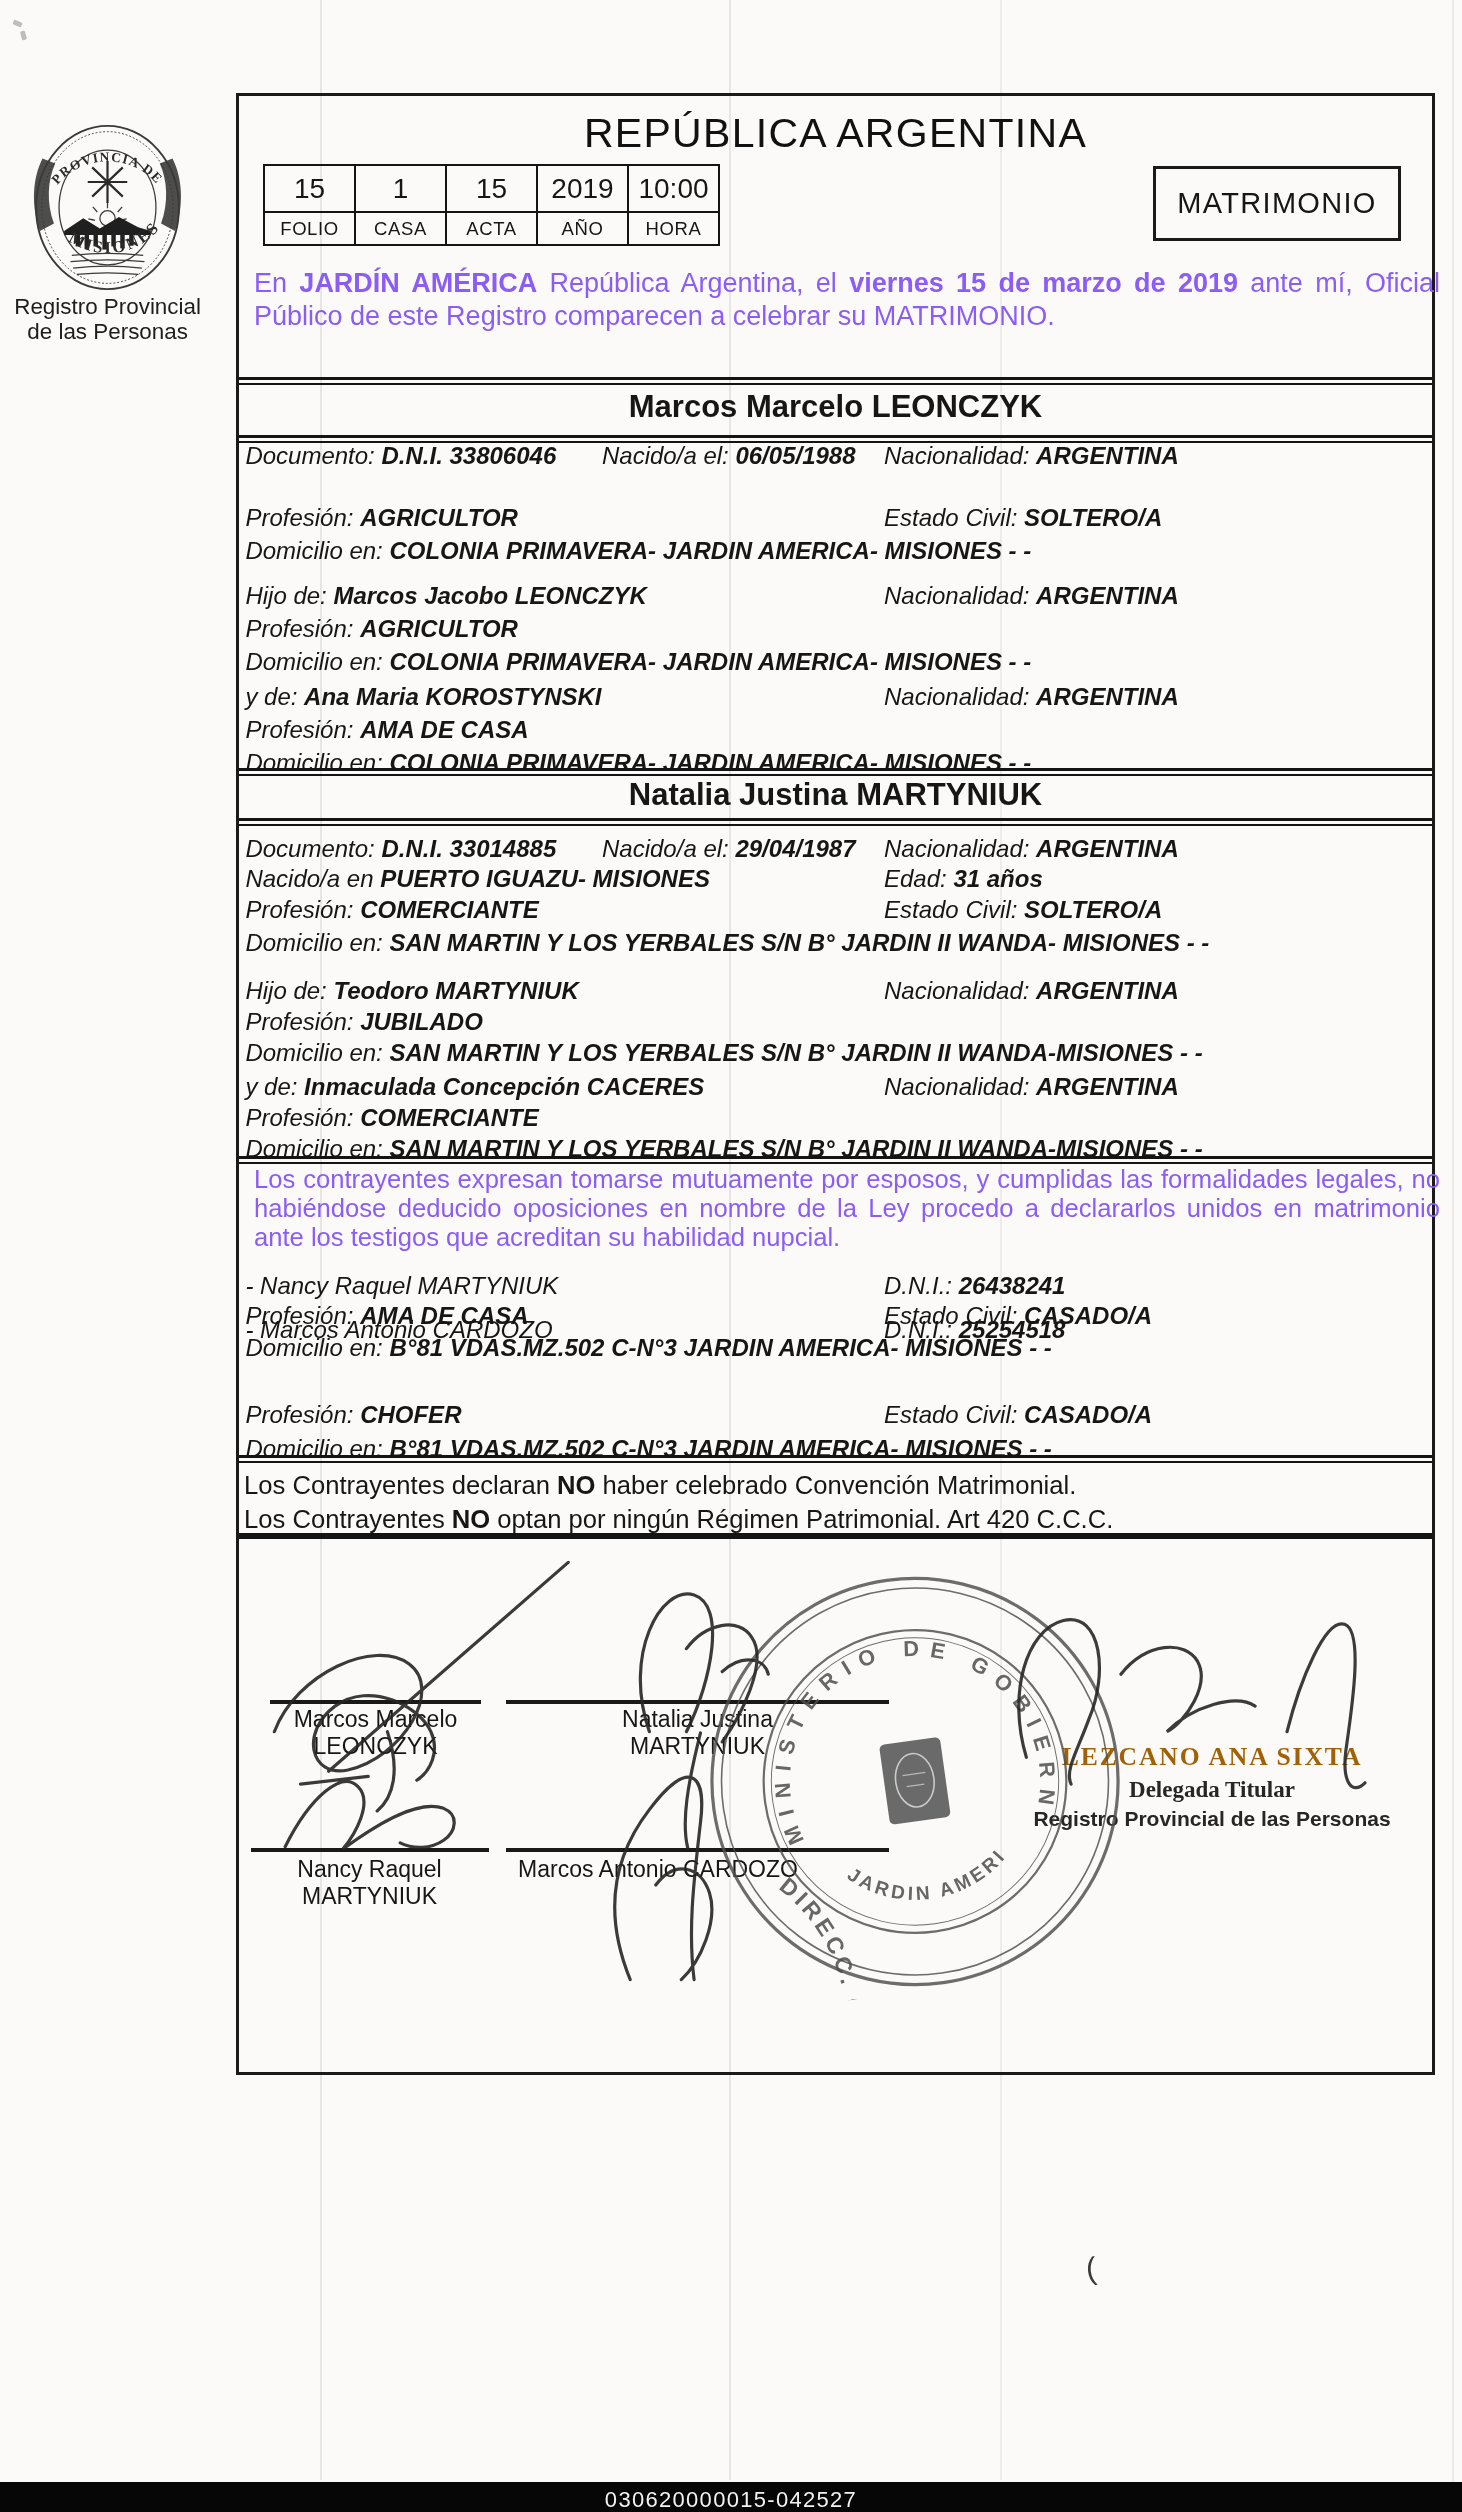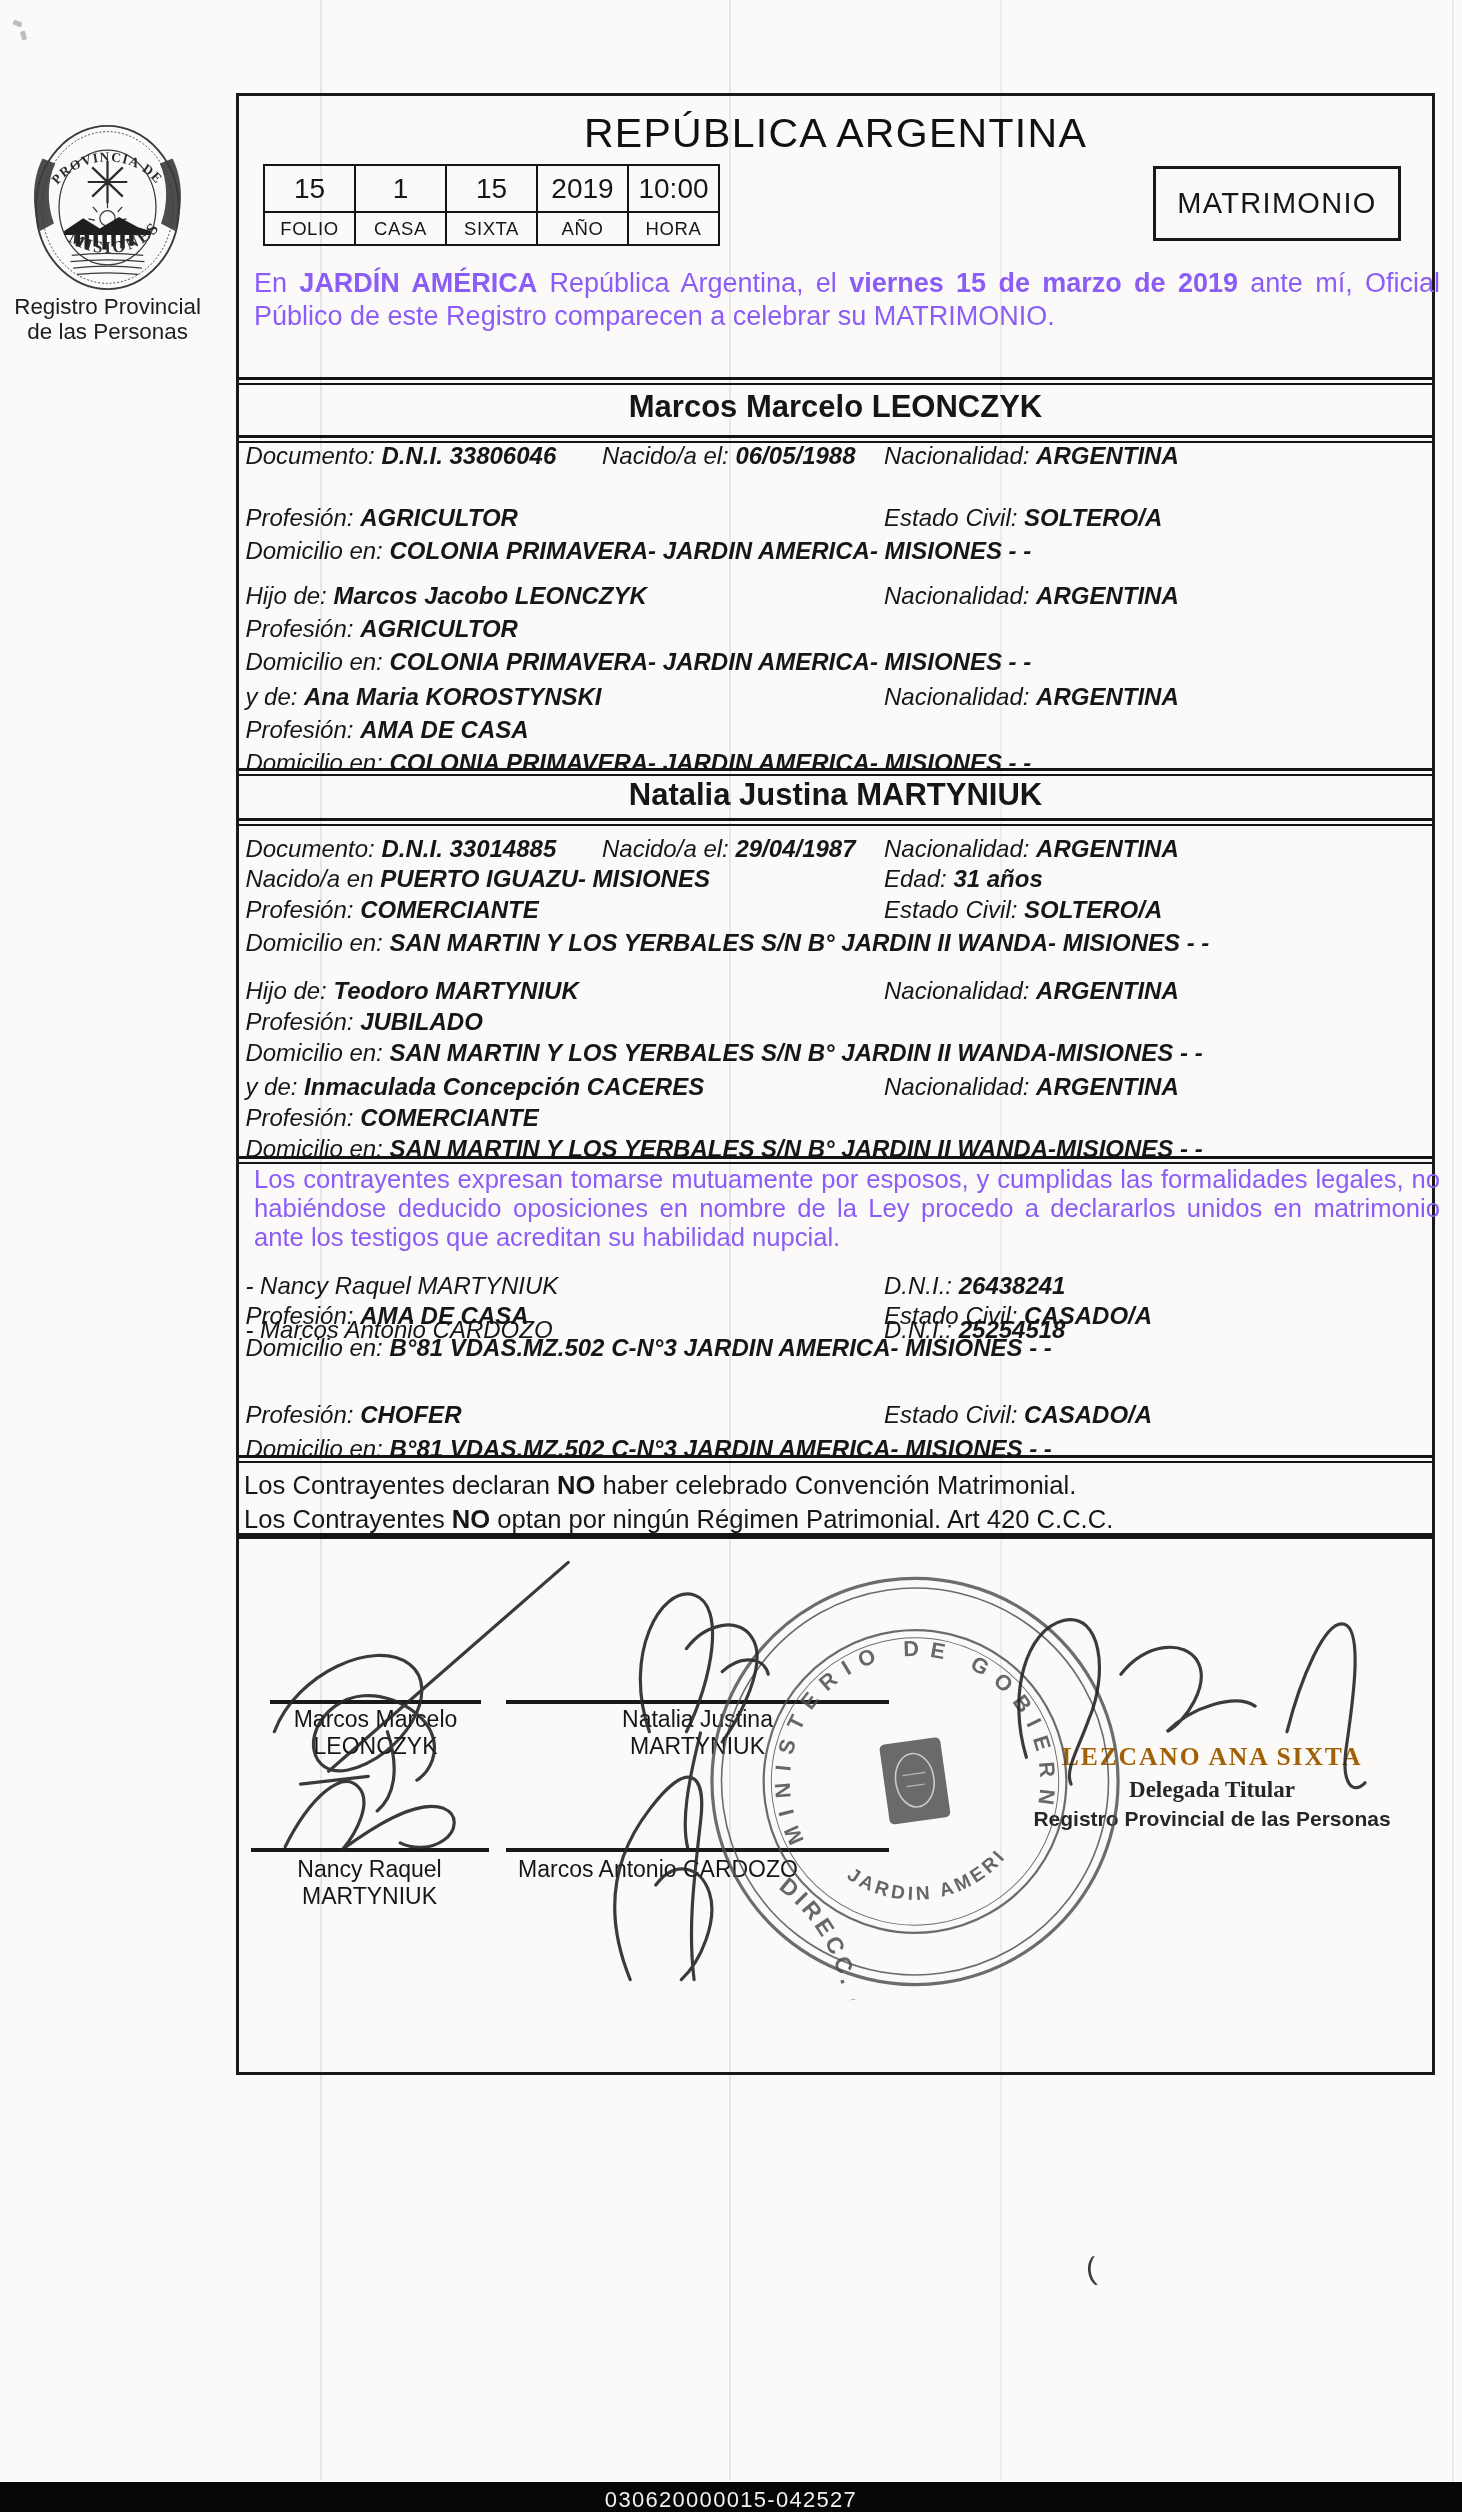--- a/index.html
+++ b/index.html
@@ -135,21 +135,21 @@
         <tr>
       <td class="mv">15</td>
       <td class="mv">1</td>
       <td class="mv">15</td>
       <td class="mv">2019</td>
       <td class="mv">10:00</td>
     </tr>
     <tr>
       <td class="ml">FOLIO</td>
       <td class="ml">CASA</td>
-      <td class="ml">SIXTA</td>
+      <td class="ml">ACTA</td>
       <td class="ml">AÑO</td>
       <td class="ml">HORA</td>
     </tr>
   </tbody>
     </table>
 
   <div id="matrimonio" class="abs">MATRIMONIO</div>
 
   <div id="intro" class="abs para rich"><span>En </span><span style="font-weight: bold;">JARDÍN AMÉRICA</span><span> República Argentina, el </span><span style="font-weight: bold;">viernes 15 de marzo de 2019</span><span> ante mí, Oficial Público de este Registro comparecen a celebrar su MATRIMONIO.</span></div>
 

